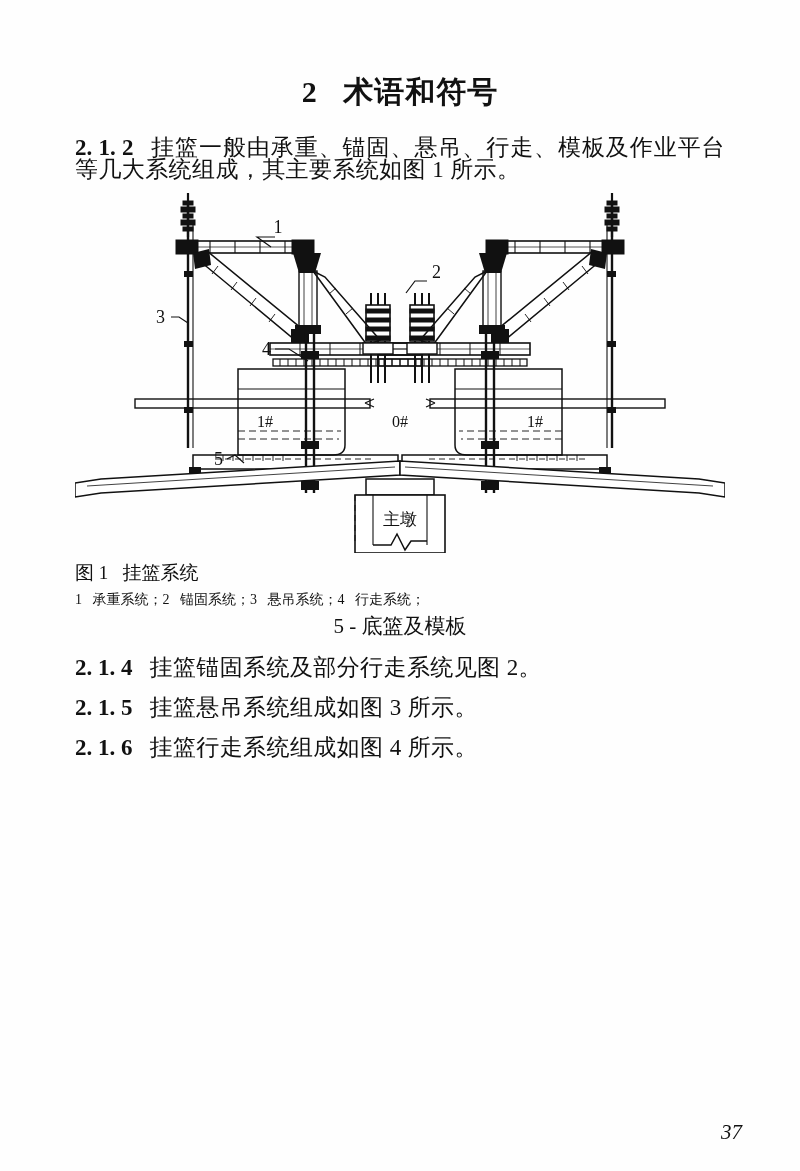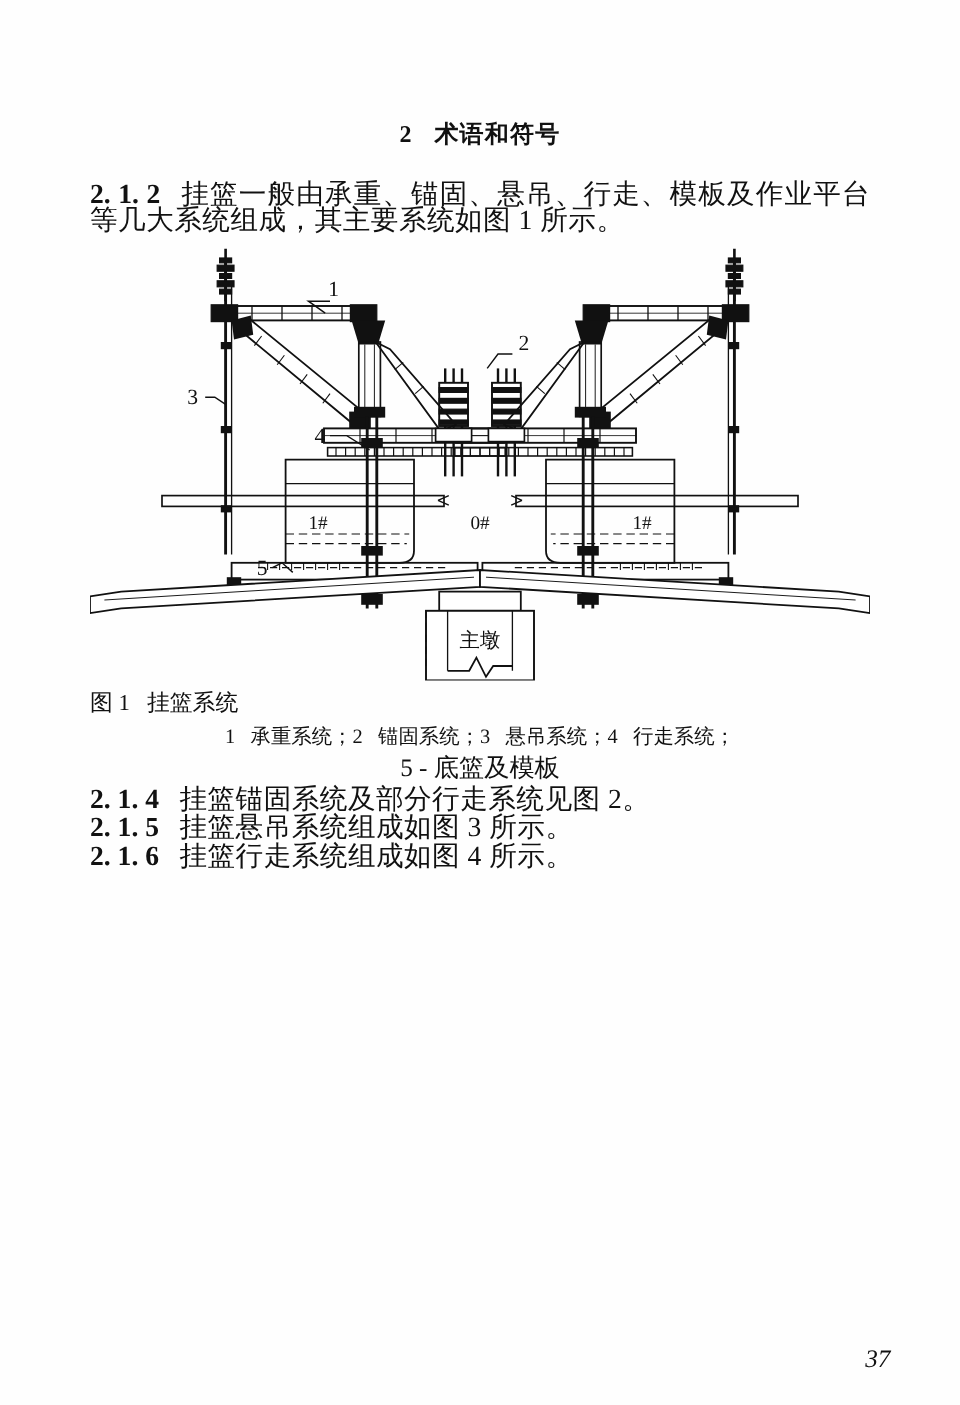--- a/index.html
+++ b/index.html
@@ -24,24 +24,24 @@
   .content {
     position: absolute;
     left: 75px;
     top: 0;
     width: 650px;
   }
 
   
   .chapter-title {
     text-align: center;
-    font-size: 20px;
+    font-size: 30px;
     font-weight: bold;
     letter-spacing: 1px;
-    margin-top: 100px;
+    margin-top: 74px;
     line-height: 1.2;
     white-space: pre;
   }
   .section-title {
     text-align: center;
     font-size: 21px;
     font-weight: bold;
     margin-top: 38px;
     line-height: 1.2;
     white-space: pre;
@@ -55,42 +55,42 @@
     text-justify: inter-character;
     margin: 0;
     letter-spacing: 0.4px;
   }
   .para .num {
     font-weight: bold;
     letter-spacing: 0px;
   }
   .para .gap { display: inline-block; width: 17px; }
   .p-212 { margin-top: 27px; }
-  .p-list { margin-top: 2px; }
+  .p-list { margin-top: 18px; }
   .p-217 { margin-top: 4px; }
 
   
   .figure-wrap {
     position: relative;
     width: 650px;
     height: 360px;
     margin-top: 12px;
   }
   .figure-svg { display: block; }
 
   .fig-caption {
     text-align: left;
     font-size: 19px;
     margin-top: 6px;
     line-height: 28px;
     white-space: pre;
   }
   .fig-legend {
-    text-align: center;
-    font-size: 17px;
+    text-align: left;
+    font-size: 14px;
     line-height: 26px;
     white-space: pre;
   }
   .fig-legend-2 {
     text-align: center;
     font-size: 21px;
     line-height: 26px;
     white-space: pre;
   }
 

